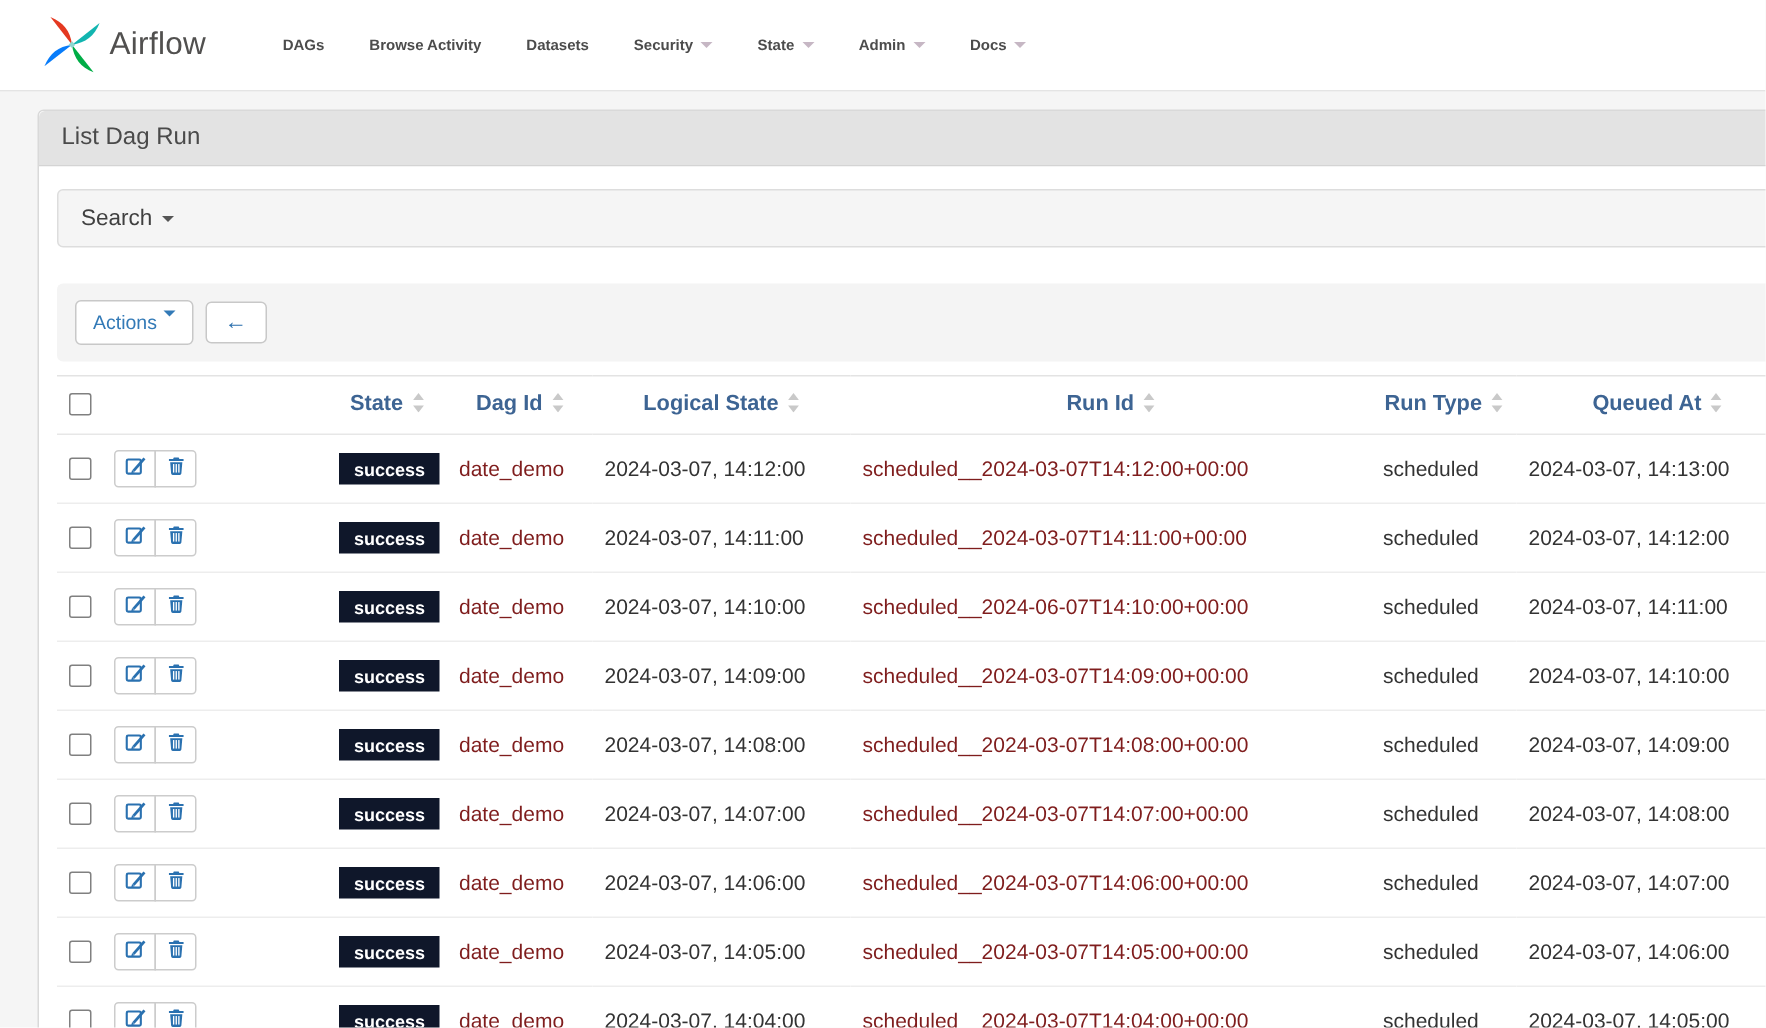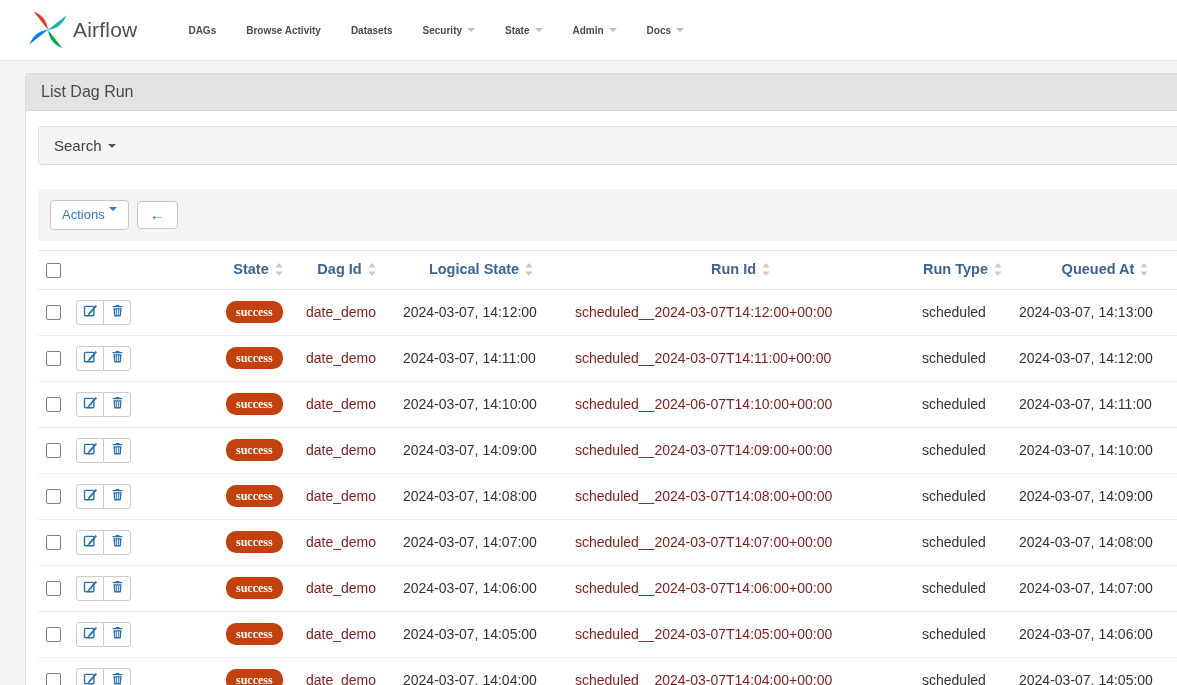--- a/index.html
+++ b/index.html
@@ -82,22 +82,22 @@
   }
   .btn-group { display:inline-flex; }
   .icon-btn {
     width:28px; height:25px; background:#fff; border:1px solid #ccc;
     display:inline-flex; align-items:center; justify-content:center; cursor:pointer;
   }
   .icon-btn:first-child { border-radius:3px 0 0 3px; }
   .icon-btn:last-child  { border-radius:0 3px 3px 0; margin-left:-1px; }
 
   .state-badge {
-    display:inline-block; background:#c2410c; color:#fff; font-weight:bold;
-    font-size:12px; padding:4px 10px 3px; border-radius:10px;font-family:Liberation Serif, serif;
+    display:inline-block; background:#0f172a; color:#fff; font-weight:bold;
+    font-size:12px; padding:4px 10px 3px; border-radius:0;
   }
 </style>
 </head>
 <body>
 
 <div class="navbar">
   <div class="brand">
     <span>
       <svg width="40" height="40" viewBox="0 0 100 100">
         <path d="M50 52 L14 6 C 36 15, 47 29, 50 52 Z" fill="#e43921"></path>

